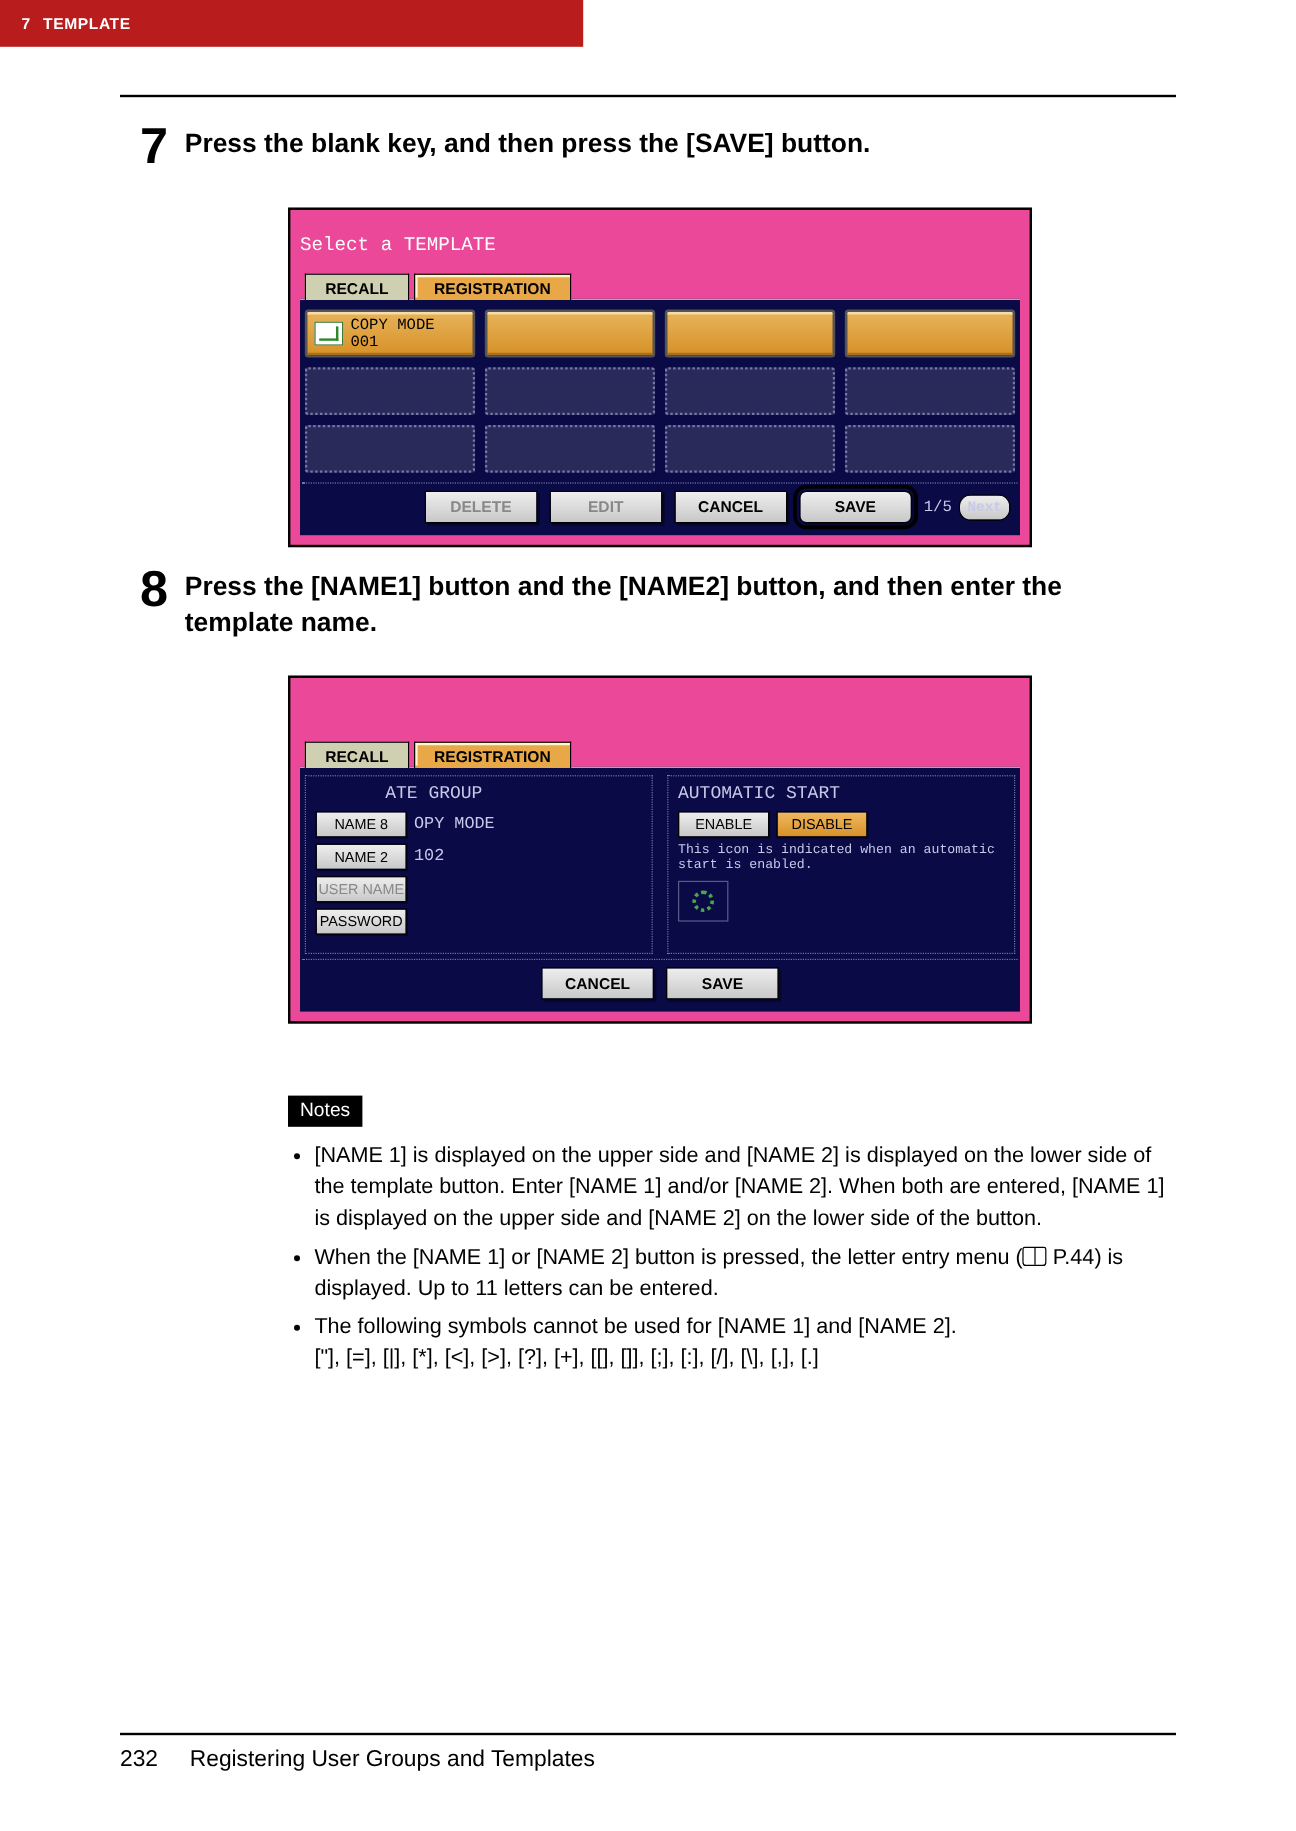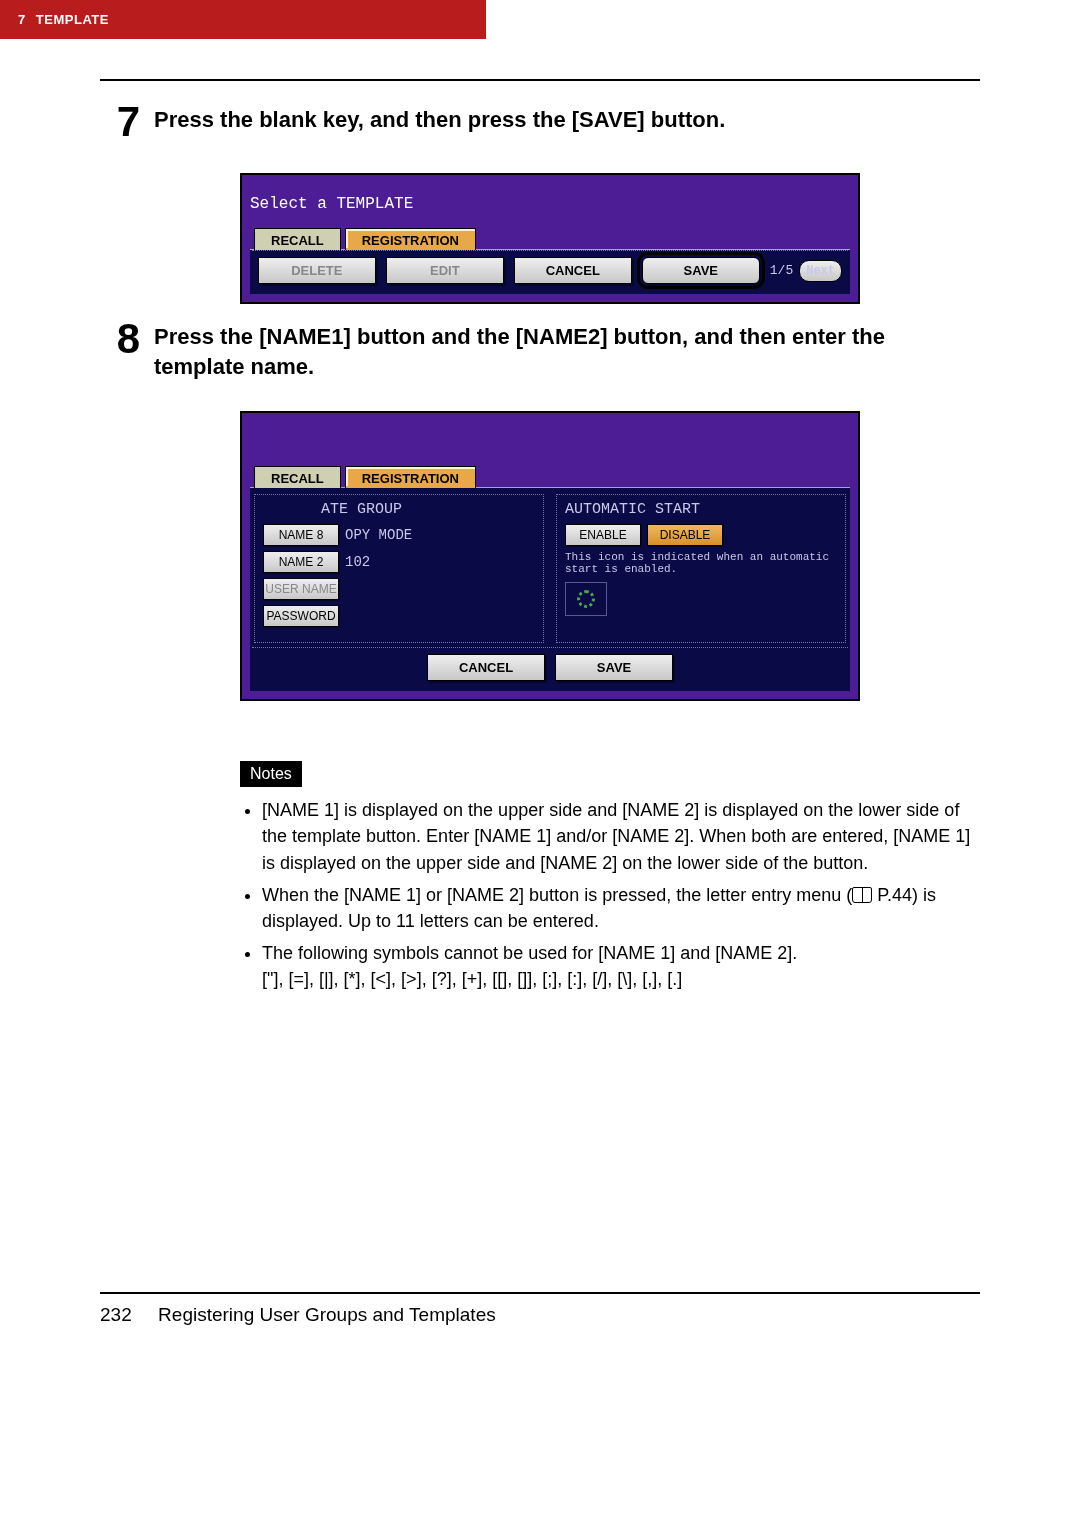--- a/index.html
+++ b/index.html
@@ -47,21 +47,21 @@
     font-weight: bold;
     line-height: 1.35;
     padding-top: 4px;
   }
   .screen-wrap {
     margin-left: 140px;
     margin-top: 30px;
   }
   .screen {
     border: 2px solid #000;
-    background: #4c1d95;
+    background: #ec4899;
     width: 620px;
     position: relative;
     box-sizing: border-box;
   }
   .screen .title-line {
     color: #fff;
     font-family: "Courier New", monospace;
     font-size: 16px;
     padding: 20px 8px 14px 8px;
   }
@@ -146,21 +146,21 @@
     padding: 6px 6px 10px 6px;
     border-top: 1px dotted #7676a8;
     margin: 0 2px;
   }
   .btn-row.center { justify-content: center; }
   .ui-btn {
     border: 1px solid #000;
     background: linear-gradient(#eee, #c8c8c8);
     font-size: 13px;
     font-weight: bold;
-    padding: 5px 28px;
+    padding: 5px 16px;
     min-width: 60px;
     text-align: center;
     box-shadow: 2px 2px 0 rgba(0,0,0,0.4);
   }
   .ui-btn.ghost {
     color: #888;
   }
   .ui-btn.big-ring {
     outline: 3px solid #000;
     outline-offset: 2px;
@@ -305,20 +305,38 @@
   </div>
 
   <div class="screen-wrap">
     <div class="screen">
       <div class="title-line">Select a TEMPLATE</div>
       <div class="tabs">
         <div class="tab">RECALL</div>
         <div class="tab active">REGISTRATION</div>
       </div>
       <div class="panel">
+        <div class="grid">
+          <div class="cell">
+            <span class="copy-icon"></span>
+            <span class="cell-text"><span>COPY MODE</span>
+<span>001</span></span>
+          </div>
+          <div class="cell"></div>
+          <div class="cell"></div>
+          <div class="cell"></div>
+          <div class="cell empty"></div>
+          <div class="cell empty"></div>
+          <div class="cell empty"></div>
+          <div class="cell empty"></div>
+          <div class="cell empty"></div>
+          <div class="cell empty"></div>
+          <div class="cell empty"></div>
+          <div class="cell empty"></div>
+        </div>
         <div class="btn-row">
           <div style="flex:1"></div>
           <div class="ui-btn ghost">DELETE</div>
           <div class="ui-btn ghost">EDIT</div>
           <div class="ui-btn">CANCEL</div>
           <div class="ui-btn big-ring">SAVE</div>
           <div class="pager">
             <span>1/5</span>
             <span class="next-btn">Next</span>
           </div>

